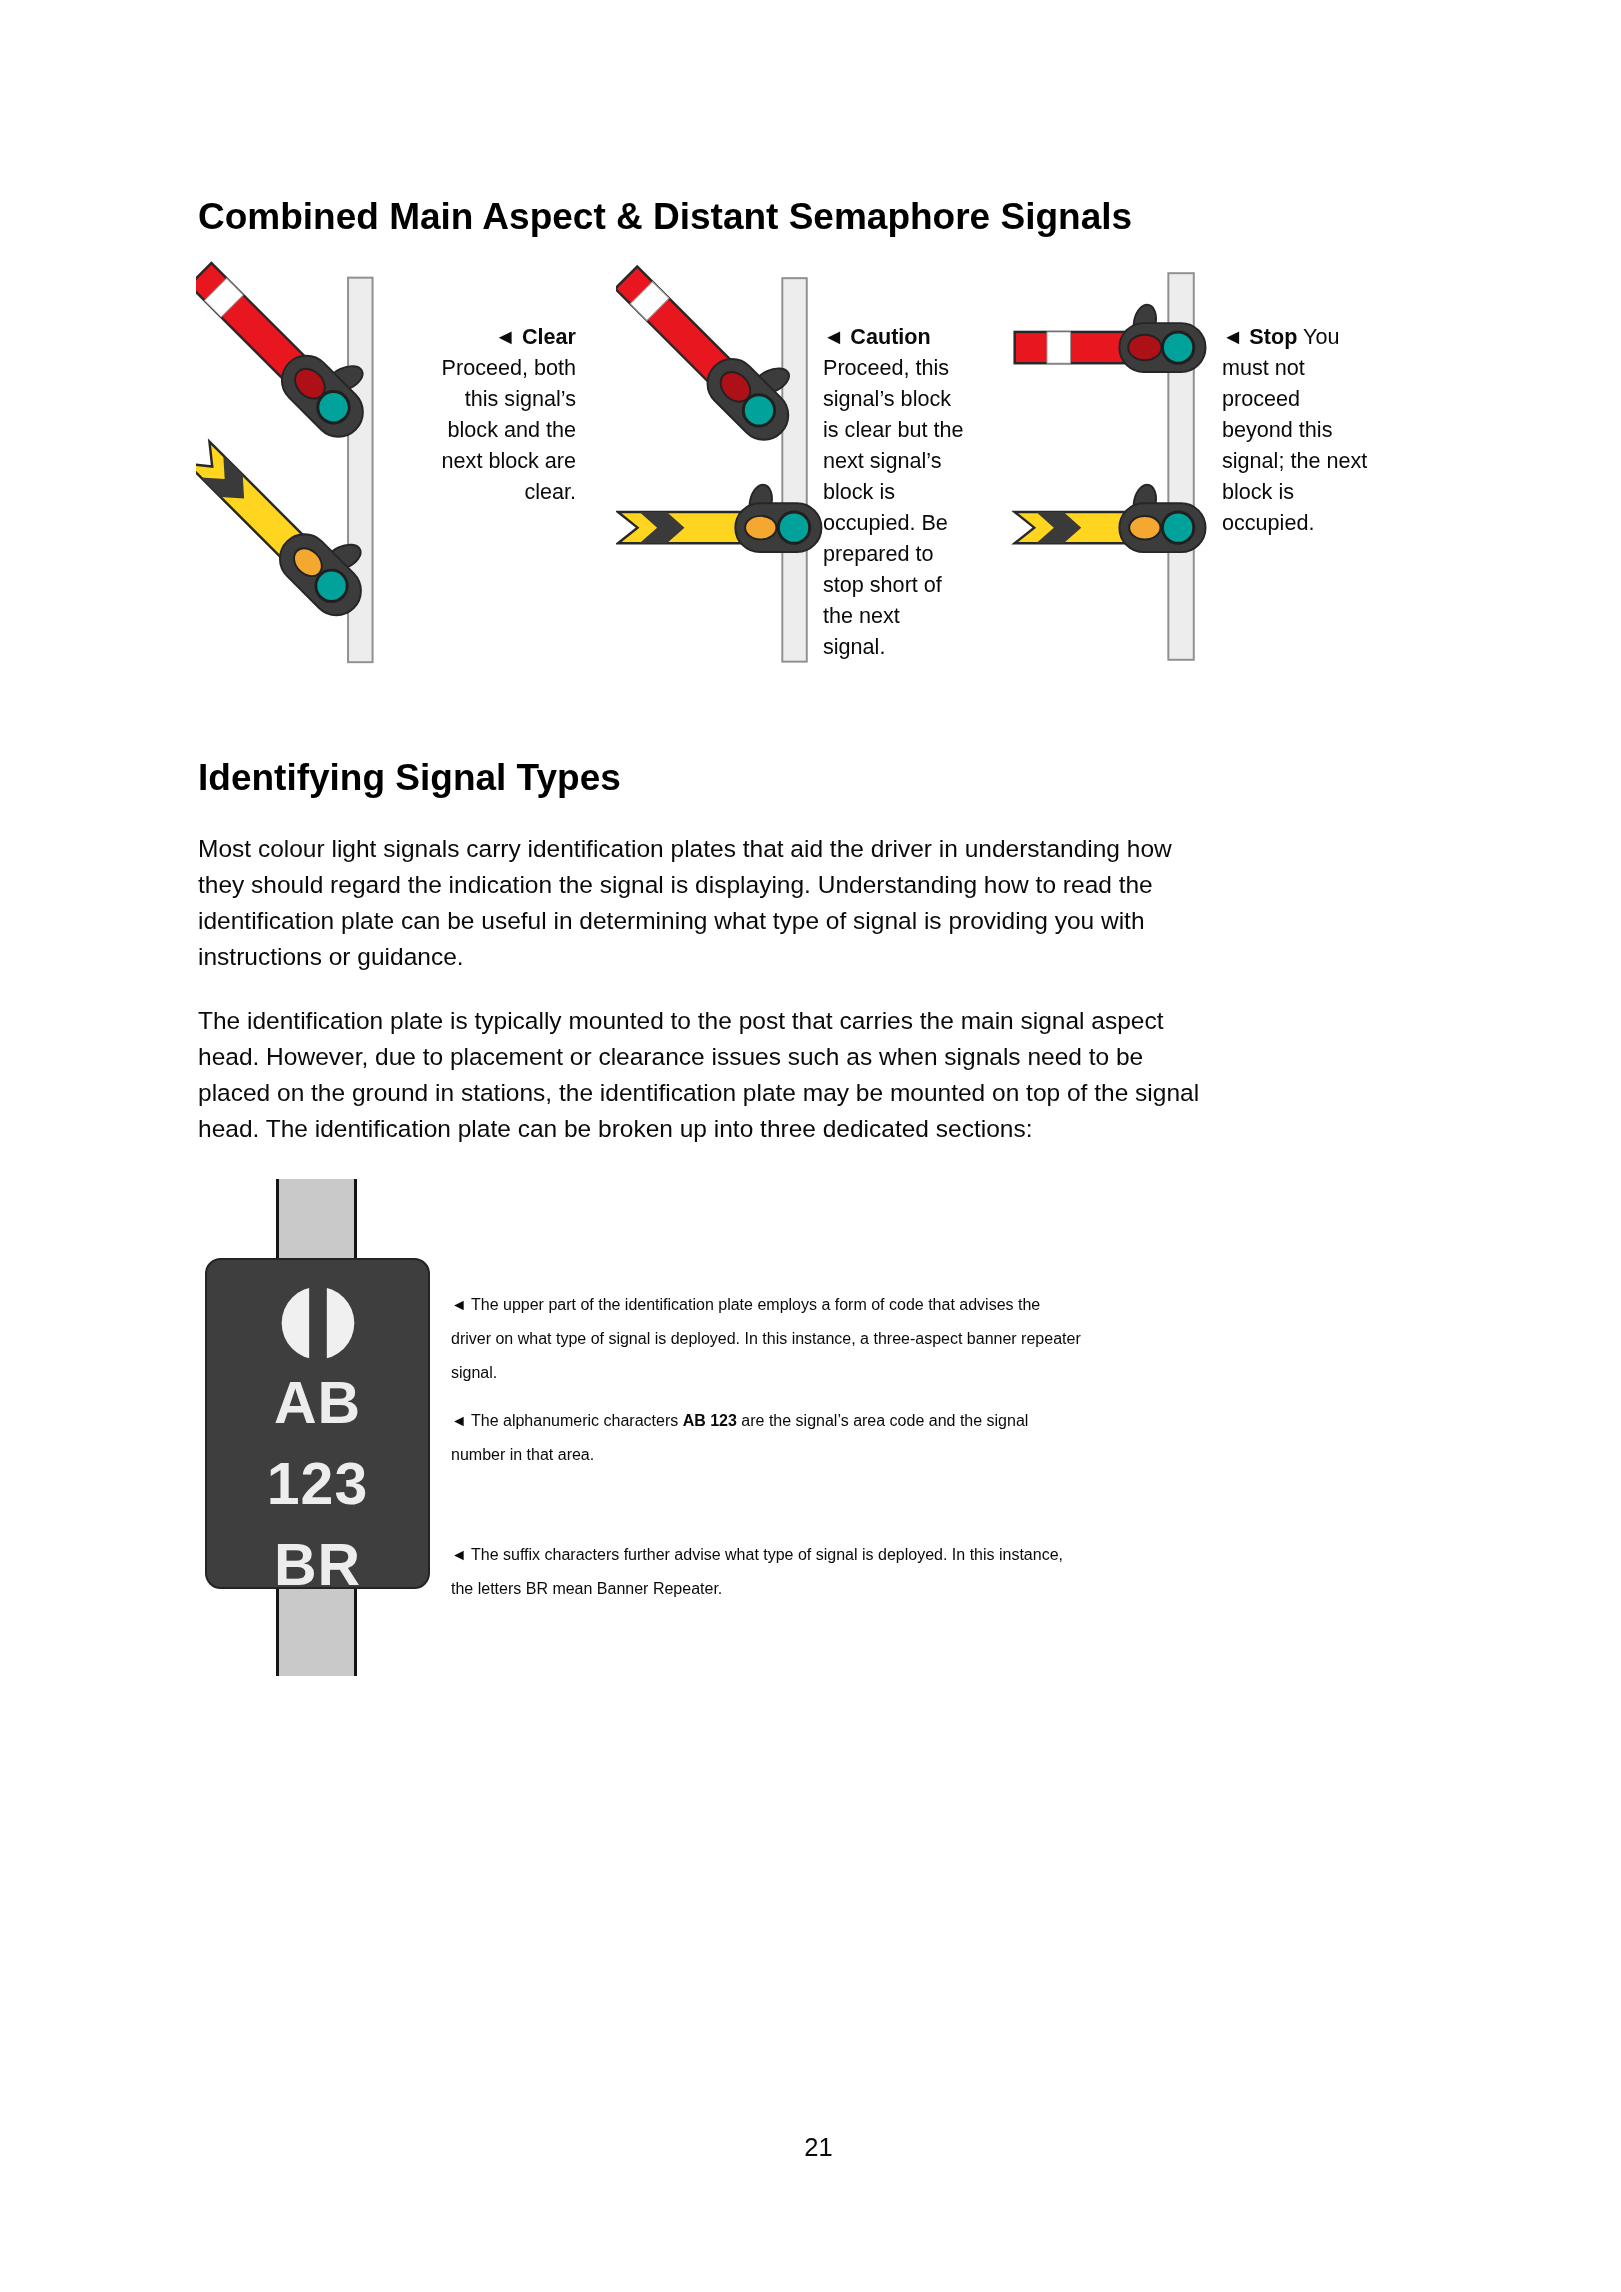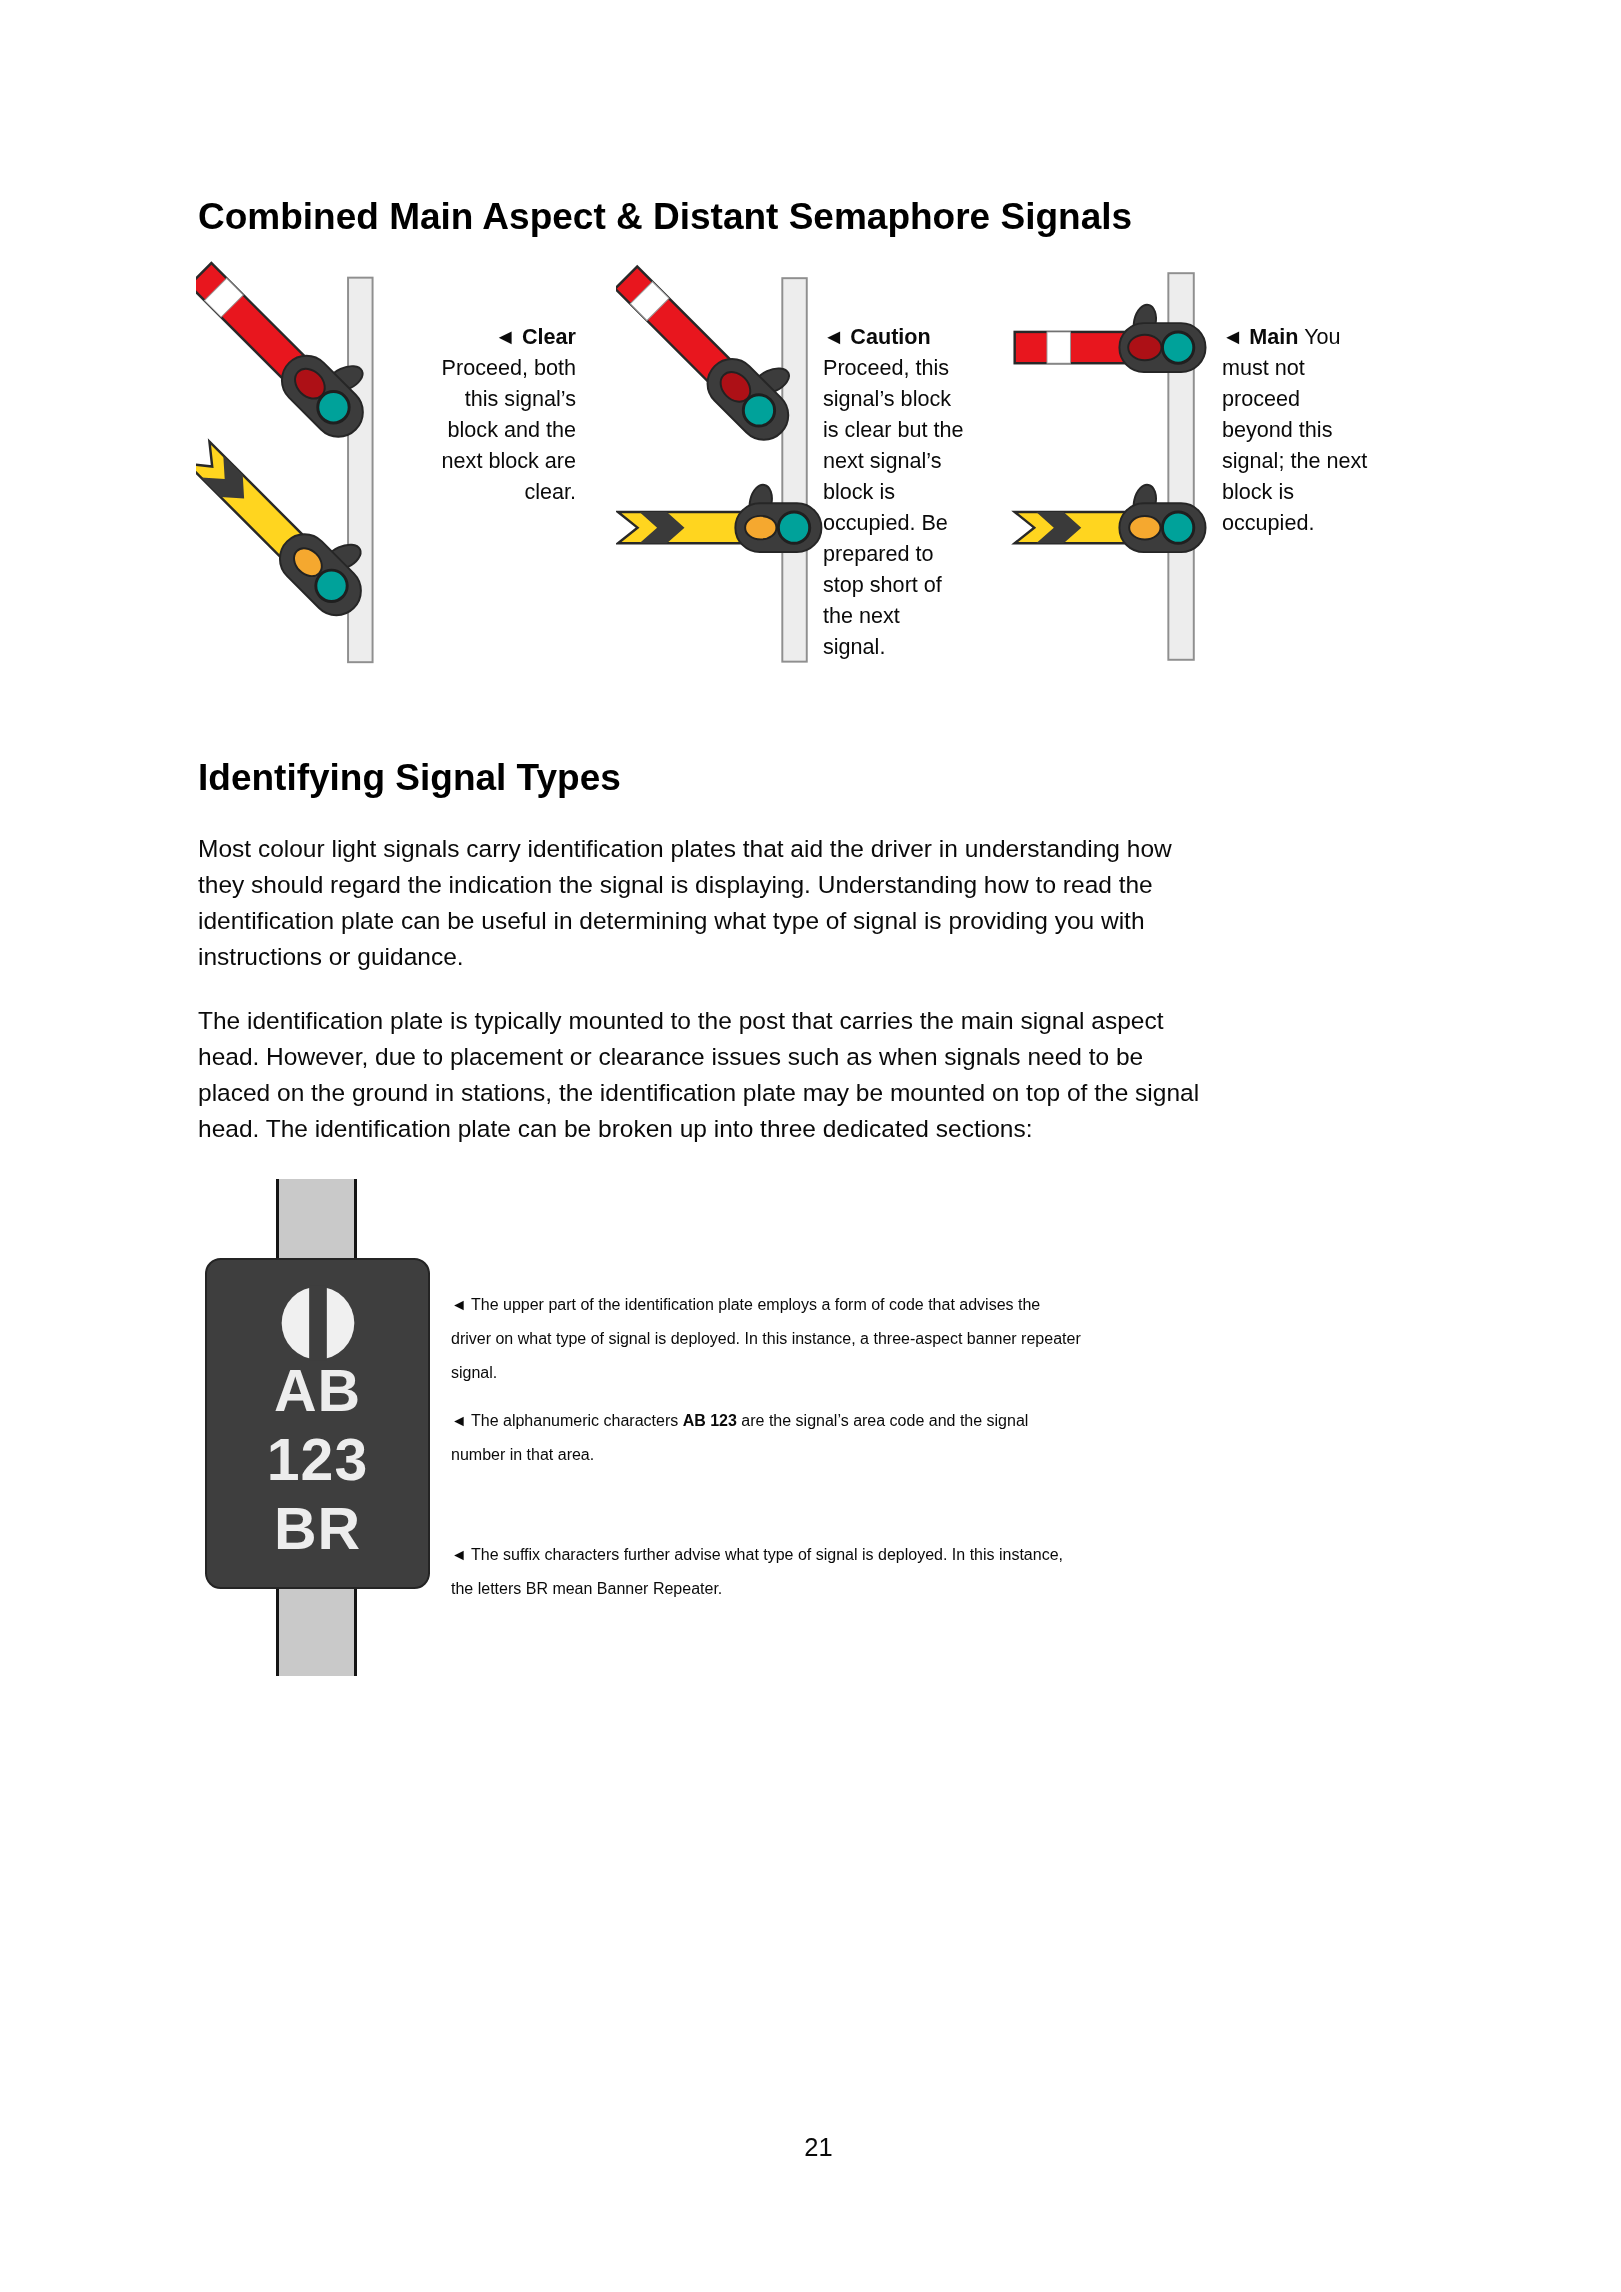--- a/index.html
+++ b/index.html
@@ -28,21 +28,21 @@
   }
   .id-plate{
     left:205px;top:1258px;width:221px;height:327px;
     background:#3e3e3e;border:2.9px solid #242424;border-radius:15.7px;
   }
   .plate-code{
     position:absolute;left:0;top:97px;width:100%;
     text-align:center;font-weight:bold;font-size:59px;line-height:69px;
     color:#ededed;letter-spacing:1px;
   }
-  .plate-code div{height:69px;}
+  .plate-code div{height:69px;margin-top:12px;}
   .page-number{
     left:8px;top:2133px;width:1621px;text-align:center;
     font-size:25.5px;line-height:29px;
   }
   svg{display:block;}
 </style>
 </head>
 <body>
 
 <div class="page">
@@ -144,21 +144,21 @@
       <path d="M -147 -16 H -30 V 16 H -147 L -127 0 Z" fill="#ffd51f" stroke="#282828" stroke-width="2.5"></path>
       <path d="M -125 -16 H -97 L -79 0 L -97 16 H -125 L -107 0 Z" fill="#3a3a3a"></path>
       <ellipse cx="-14" cy="-26" rx="11" ry="18" transform="rotate(12 -14 -26)" fill="#3c3c3c" stroke="#262626" stroke-width="2"></ellipse>
       <rect x="-40" y="-25" width="88" height="50" rx="25" fill="#3c3c3c" stroke="#262626" stroke-width="2"></rect>
       <ellipse cx="-14" cy="0" rx="16" ry="12" fill="#f5a82f" stroke="#222222" stroke-width="2"></ellipse>
       <circle cx="20" cy="0" r="16" fill="#00a29a" stroke="#1f1f1f" stroke-width="3"></circle>
     </g>
   </svg>
 
   <div class="sig-col abs" style="left:1222px;top:321px;width:201px;">
-    <span class="sig-label">◄ Main</span><span class="pre"> You
+    <span class="sig-label">◄ Stop</span><span class="pre"> You
 must not
 proceed
 beyond this
 signal; the next
 block is
 occupied.</span>
   </div>
 
   <h2 class="doc-title abs" style="left:198px;top:755px;">Identifying Signal Types</h2>
 

